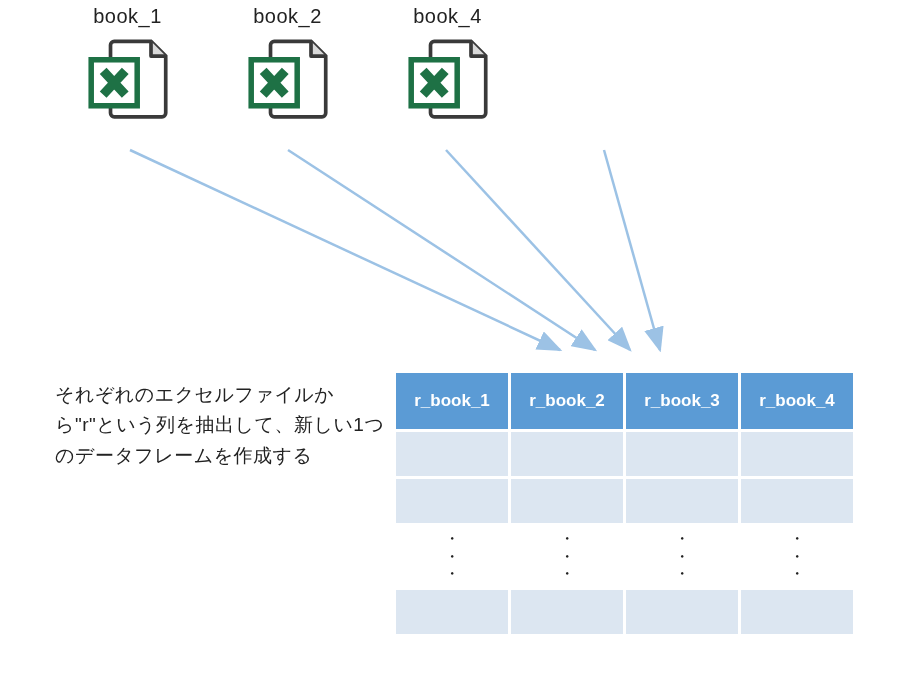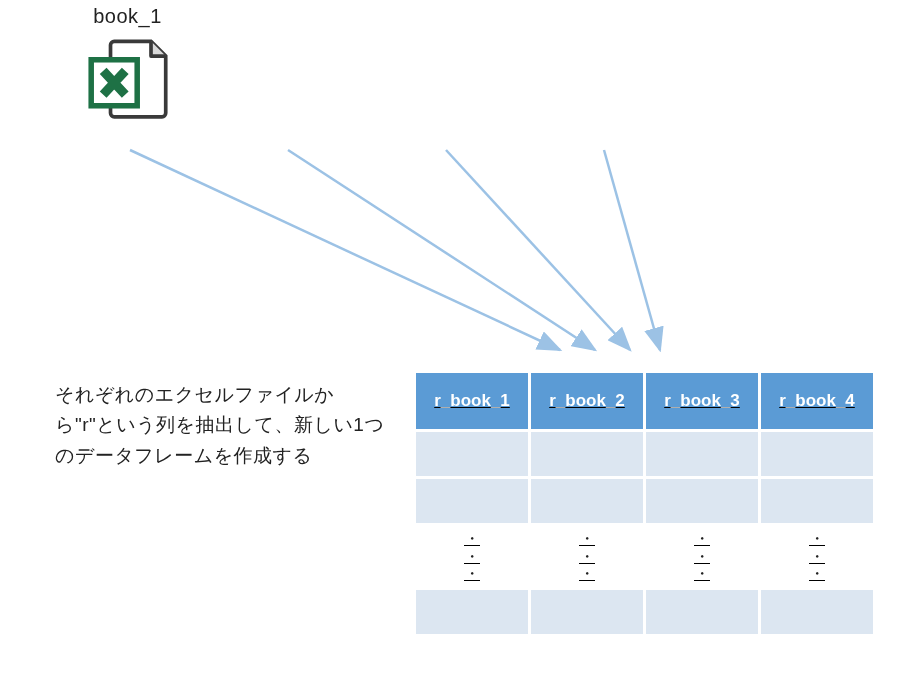--- a/index.html
+++ b/index.html
@@ -40,24 +40,23 @@
     left: 55px;
     width: 340px;
     font-size: 19px;
     line-height: 1.6;
     color: #222;
     letter-spacing: 0.5px;
   }
   .data-table {
     position: absolute;
     top: 370px;
-    left: 413px;
+    left: 393px;
     border-collapse: separate;
     border-spacing: 3px 3px;
-    text-decoration: underline;
   }
   .data-table th {
     background: #5b9bd5;
     color: #fff;
     font-weight: 600;
     font-size: 17px;
     padding: 18px 10px;
     text-align: center;
     width: 112px;
   }
@@ -80,20 +79,42 @@
     left: 0;
     pointer-events: none;
   }
 </style>
 </head>
 <body>
 
 <div class="file-row">
   <div class="file-item">
     <div class="file-label">book_1</div>
+    <div class="excel-icon-wrap">
+      <svg viewBox="0 0 100 100" width="92" height="92">
+        <path d="M35 8 h40 l16 16 v62 a4 4 0 0 1 -4 4 h-52 a4 4 0 0 1 -4 -4 v-74 a4 4 0 0 1 4 -4 z" fill="#fff" stroke="#3a3a3a" stroke-width="4"></path>
+        <path d="M75 8 v16 h16" fill="#d9d9d9" stroke="#3a3a3a" stroke-width="4" stroke-linejoin="round"></path>
+        <rect x="10" y="28" width="50" height="50" fill="#fff" stroke="#1e7145" stroke-width="6"></rect>
+        <path d="M23 40 l24 26 M47 40 l-24 26" stroke="#1e7145" stroke-width="10" stroke-linecap="butt"></path>
+      </svg>
+    </div>
+  </div>
+  <div class="file-item">
+    <div class="file-label">book_2</div>
+    <div class="excel-icon-wrap">
+      <svg viewBox="0 0 100 100" width="92" height="92">
+        <path d="M35 8 h40 l16 16 v62 a4 4 0 0 1 -4 4 h-52 a4 4 0 0 1 -4 -4 v-74 a4 4 0 0 1 4 -4 z" fill="#fff" stroke="#3a3a3a" stroke-width="4"></path>
+        <path d="M75 8 v16 h16" fill="#d9d9d9" stroke="#3a3a3a" stroke-width="4" stroke-linejoin="round"></path>
+        <rect x="10" y="28" width="50" height="50" fill="#fff" stroke="#1e7145" stroke-width="6"></rect>
+        <path d="M23 40 l24 26 M47 40 l-24 26" stroke="#1e7145" stroke-width="10" stroke-linecap="butt"></path>
+      </svg>
+    </div>
+  </div>
+  <div class="file-item">
+    <div class="file-label">book_4</div>
     <div class="excel-icon-wrap">
       <svg viewBox="0 0 100 100" width="92" height="92">
         <path d="M35 8 h40 l16 16 v62 a4 4 0 0 1 -4 4 h-52 a4 4 0 0 1 -4 -4 v-74 a4 4 0 0 1 4 -4 z" fill="#fff" stroke="#3a3a3a" stroke-width="4"></path>
         <path d="M75 8 v16 h16" fill="#d9d9d9" stroke="#3a3a3a" stroke-width="4" stroke-linejoin="round"></path>
         <rect x="10" y="28" width="50" height="50" fill="#fff" stroke="#1e7145" stroke-width="6"></rect>
         <path d="M23 40 l24 26 M47 40 l-24 26" stroke="#1e7145" stroke-width="10" stroke-linecap="butt"></path>
       </svg>
     </div>
   </div>
 </div>

